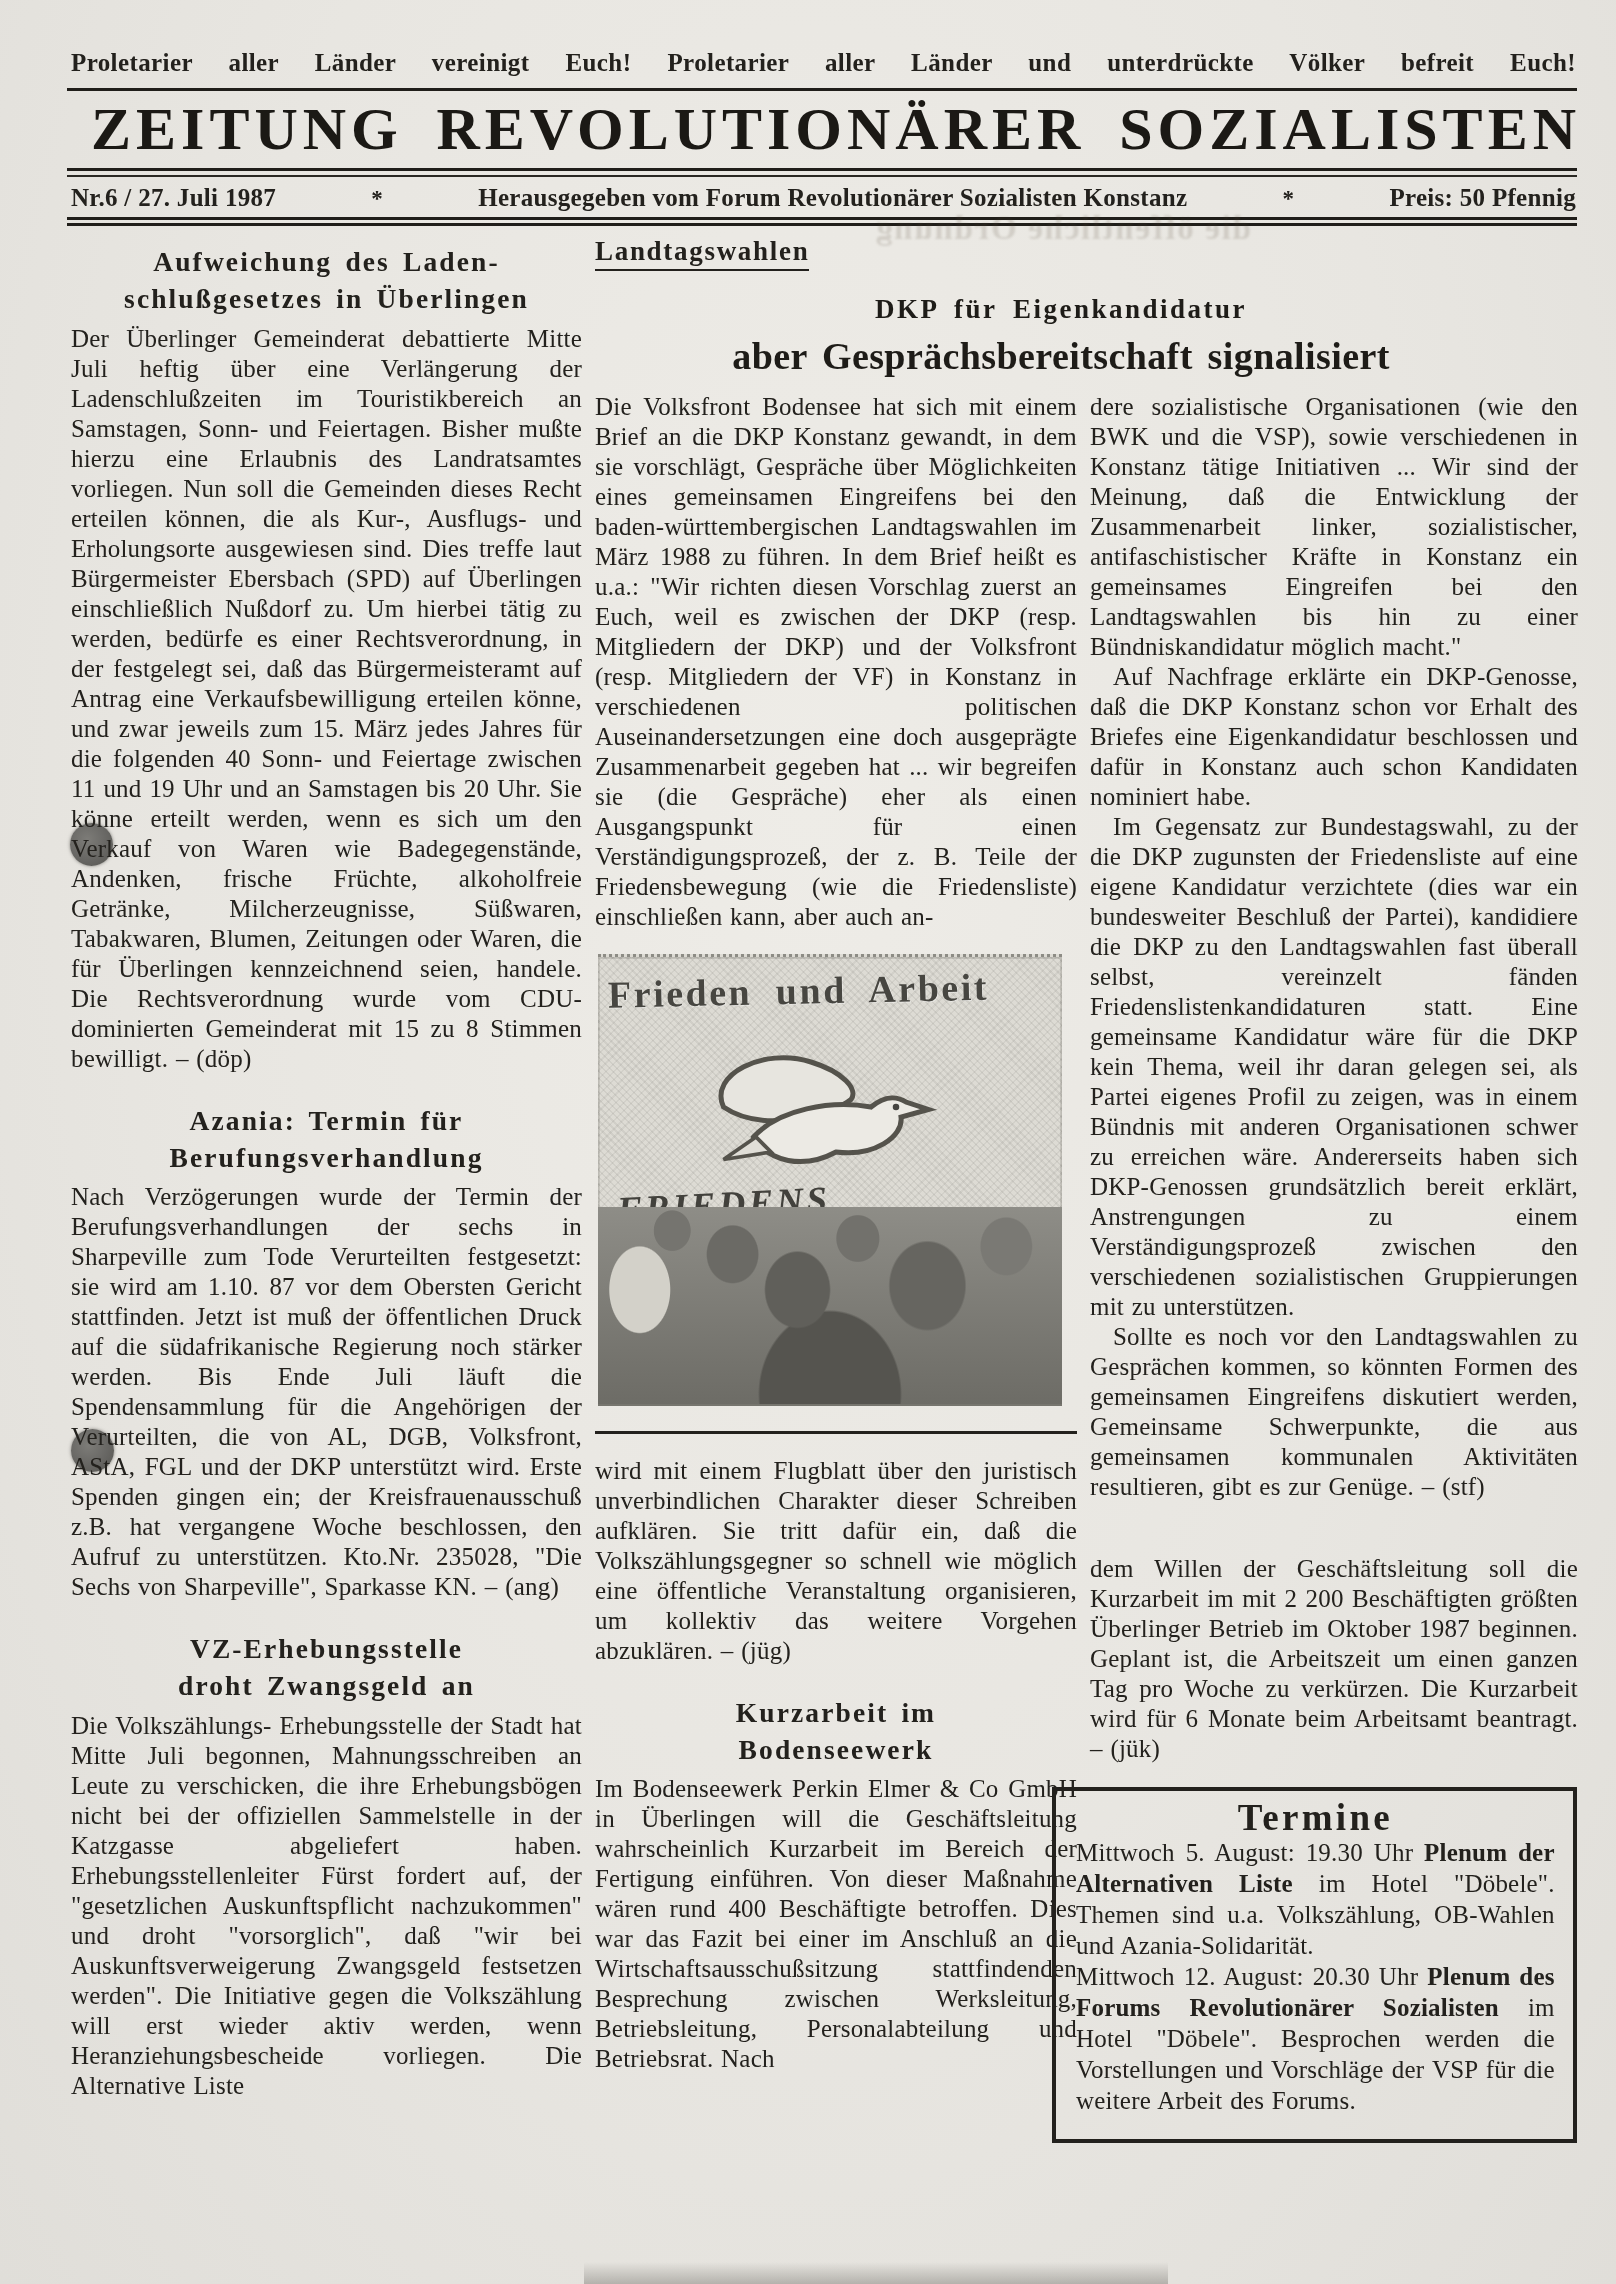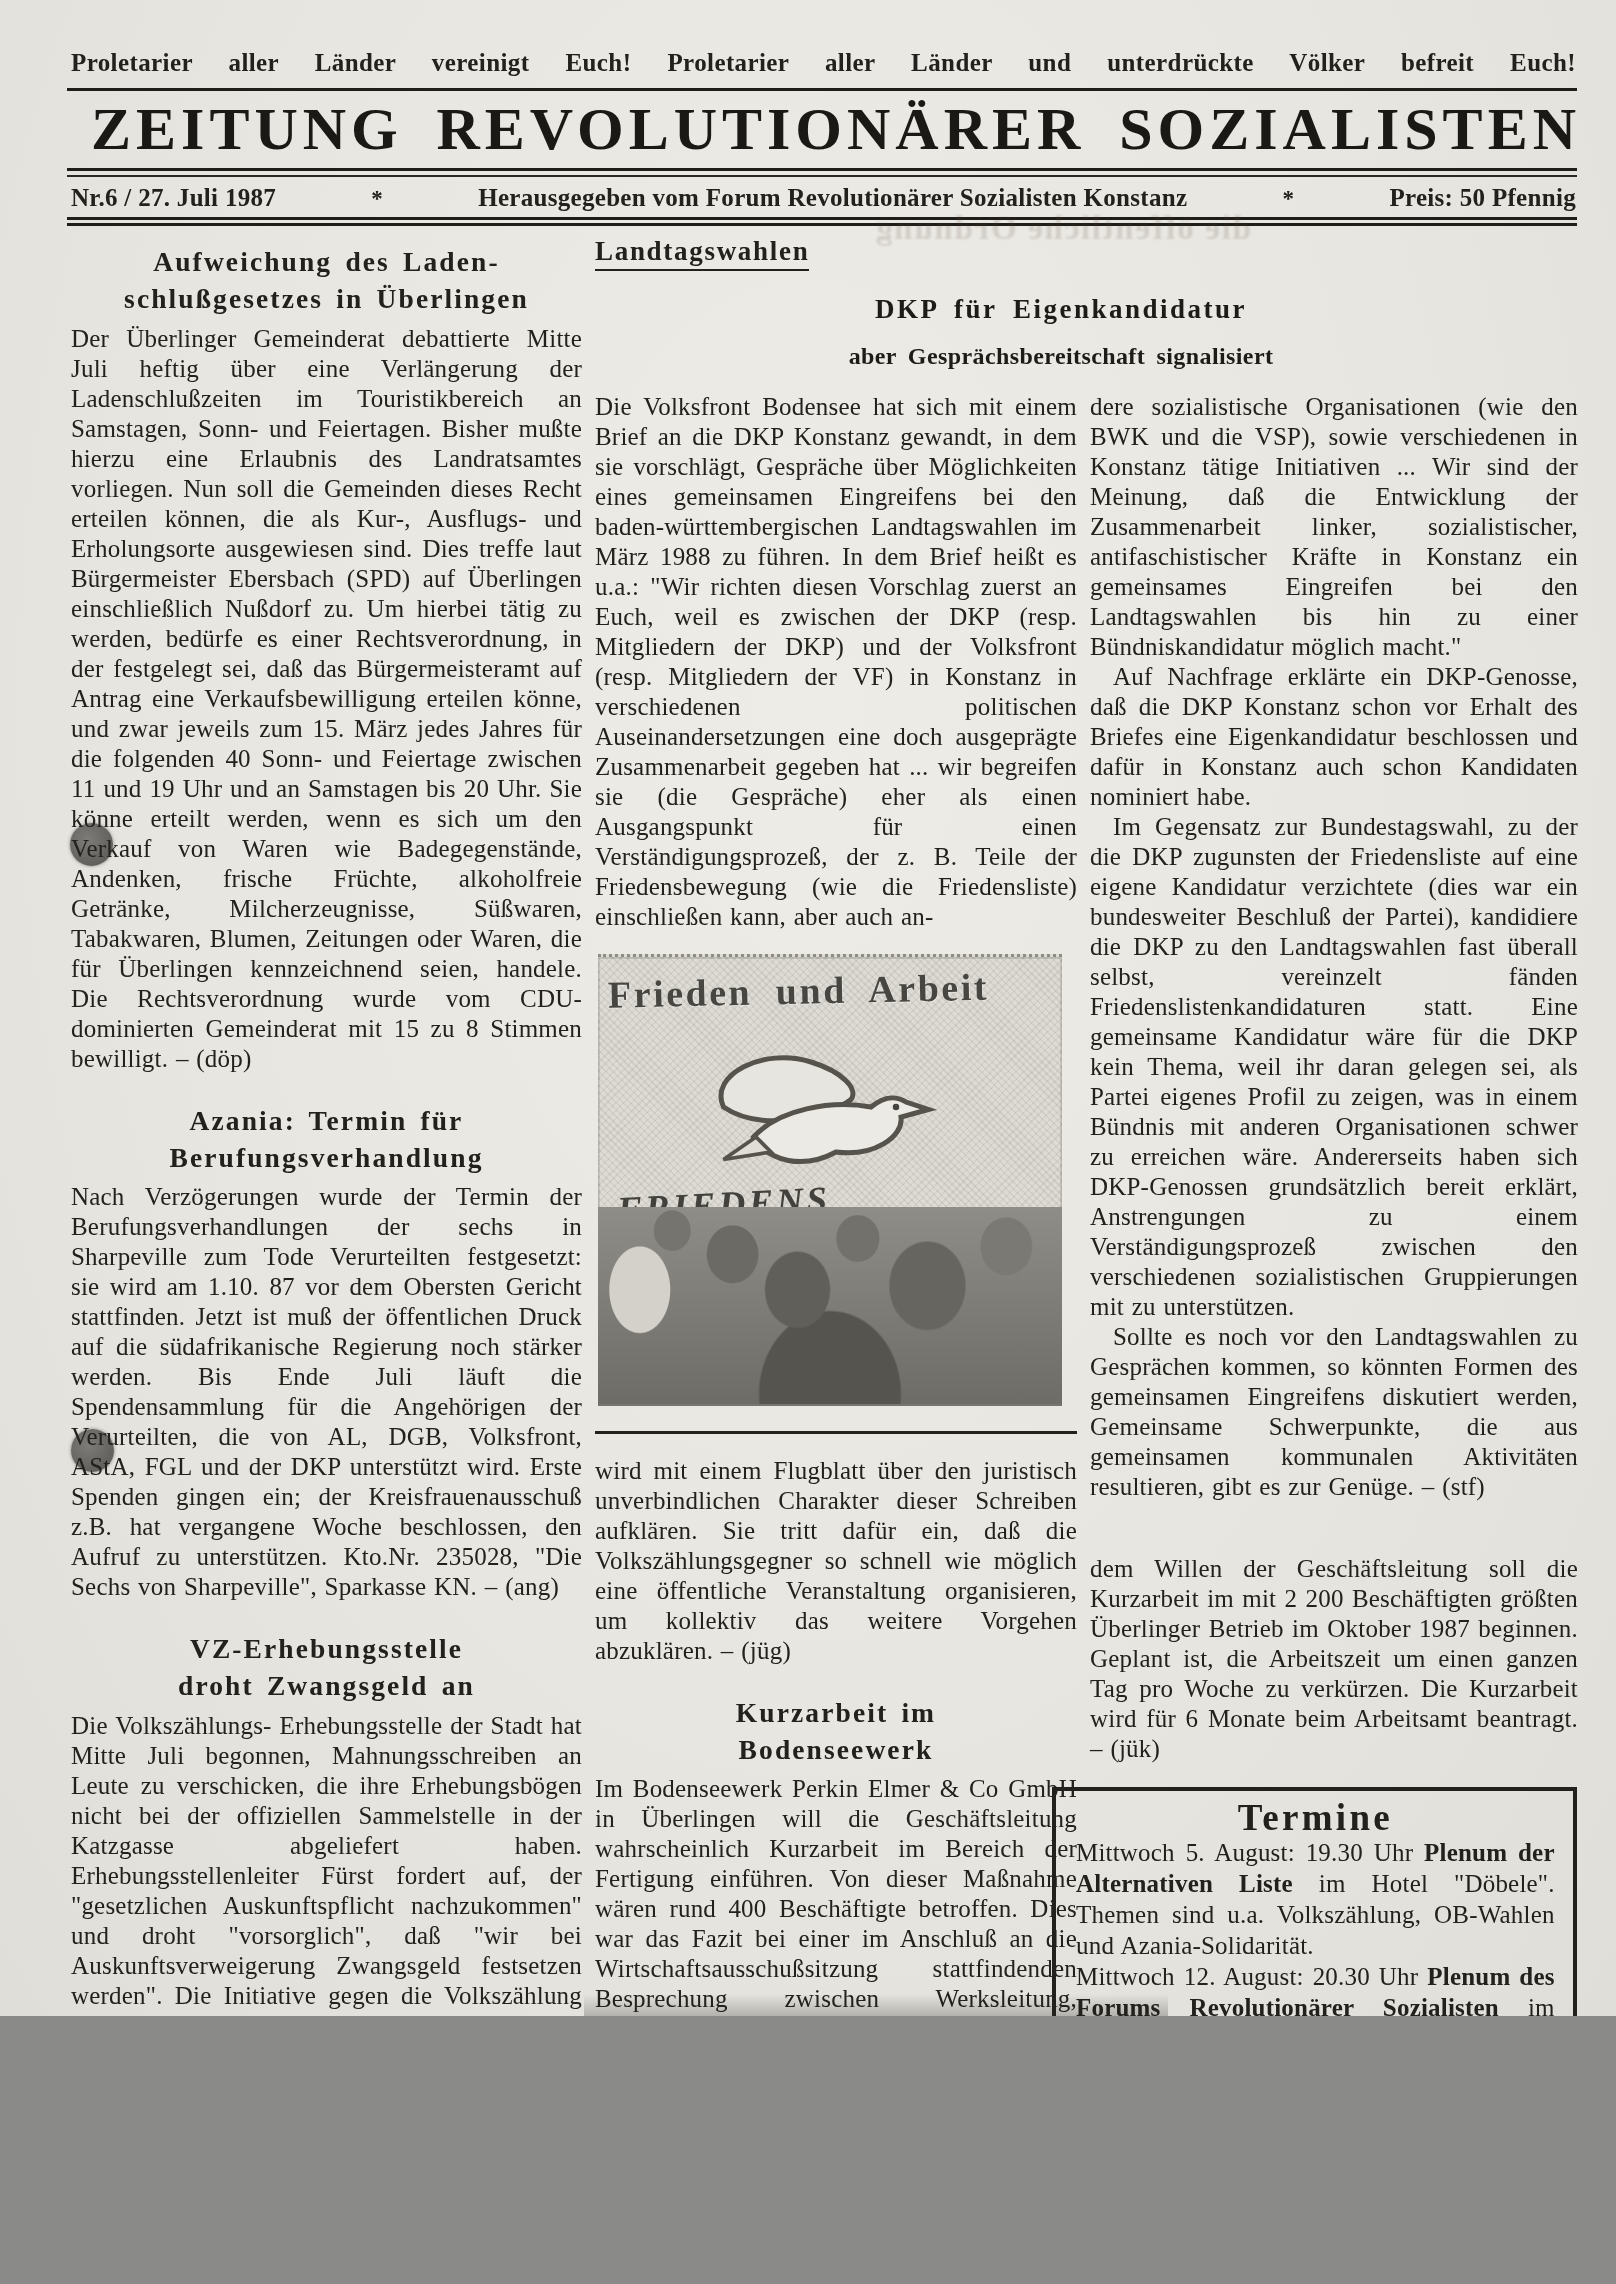--- a/index.html
+++ b/index.html
@@ -1,19 +1,19 @@
 <!DOCTYPE html>
 <html lang="de" style="font-size:13.3px"><head>
 <meta charset="utf-8">
 <style>
   * { margin:0; padding:0; box-sizing:border-box; }
   html,body { background:#8a8a88; }
   .page {
     position:relative;
-    width:1616px; height:2016px;
+    width:1616px; height:2284px;
     margin:0 auto;
     background:#e9e7e2;
     background-image: radial-gradient(ellipse at 50% 35%, #eeece7 0%, #e8e6e1 55%, #e0ded9 100%);
     color:#23211d;
     font-family:"Liberation Serif","DejaVu Serif",serif;
     overflow:hidden;
   }
   
   .slogan {
     position:absolute; left:71px; top:47px; width:1505px;
@@ -71,21 +71,21 @@
   .art-gap { margin-top:28px; }
 
   
   .headline-block { position:absolute; left:595px; top:236px; width:932px; }
   .kicker {
     display:inline-block; font-size:27px; font-weight:bold; letter-spacing:1.7px;
     border-bottom:2.5px solid #23211d; padding-bottom:1.7px;
   }
   .headline { text-align:center; font-weight:bold; color:#1e1c18; margin-top:15px; }
   .headline .h1 { font-size:27px; line-height:47px; letter-spacing:2.5px; word-spacing:6.7px; }
-  .headline .h2 { font-size:24px; line-height:47px; letter-spacing:0.4px; word-spacing:5px; }
+  .headline .h2 { font-size:38px; line-height:47px; letter-spacing:0.4px; word-spacing:5px; }
 
   
   .photo {
     position:relative; width:464px; height:452px; margin:21.7px 0 13.3px 3.3px;
     background:#dddbd4; overflow:hidden;
     border-top:3.3px dotted #8d8c85; border-bottom:2.5px solid #76756e;
     box-shadow: inset 0 0 0 1.7px rgba(130,128,120,.35);
   }
   .photo-tex { position:absolute; inset:0;
     background:

